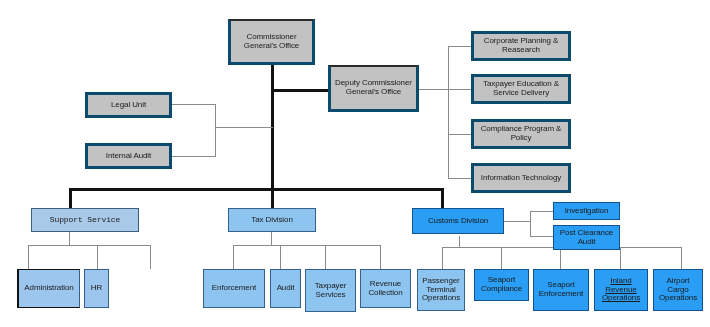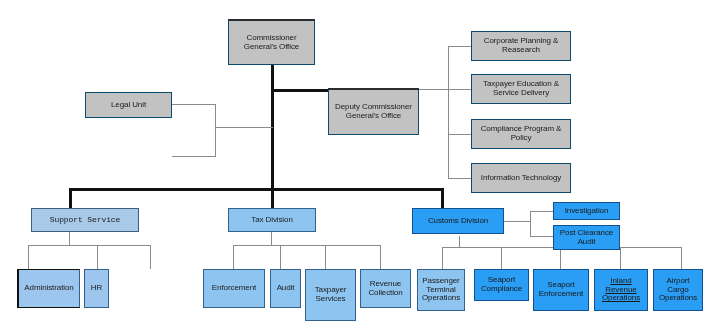--- a/index.html
+++ b/index.html
@@ -33,21 +33,21 @@
     padding: 1px 2px;
     letter-spacing: -0.1px;
   }
   .node span {
     display: block;
     width: 100%;
   }
 
   .n-gray {
     background: #c2c2c2;
-    border: 1px solid #0c4a6e;
+    border: 3px solid #0c4a6e;
     font-size: 8px;
   }
   .n-gray.top-accent { border-top: 2px solid #2b2b2b; }
 
   .n-blue-light {
     background: #a9c9e8;
     border: 1px solid #3a5f85;
     font-size: 8px;
   }
   .n-blue-mid {
@@ -130,28 +130,31 @@
   <div class="ln ln-thin-v" style="left:442px; top:247px; height:22px;"></div>
   <div class="ln ln-thin-v" style="left:501px; top:247px; height:22px;"></div>
   <div class="ln ln-thin-v" style="left:560px; top:247px; height:22px;"></div>
   <div class="ln ln-thin-v" style="left:620px; top:247px; height:22px;"></div>
   <div class="ln ln-thin-v" style="left:681px; top:247px; height:22px;"></div>
 
   <div class="node n-gray top-accent" style="left:228px; top:19px; width:87px; height:46px;">
     <span>Commissioner General's Office</span>
   </div>
 
-  <div class="node n-gray top-accent" style="left:328px; top:65px; width:91px; height:47px;margin-top:23px;">
+  <div class="node n-gray top-accent" style="left:328px; top:65px; width:91px; height:47px;">
     <span>Deputy Commissioner General's Office</span>
   </div>
 
   <div class="node n-gray" style="left:85px; top:92px; width:87px; height:26px;">
     <span>Legal Unit</span>
   </div>
 
+  <div class="node n-gray" style="left:85px; top:143px; width:87px; height:26px;">
+    <span>Internal Audit</span>
+  </div>
 
   <div class="node n-gray" style="left:471px; top:31px; width:100px; height:30px;">
     <span>Corporate Planning &amp; Reasearch</span>
   </div>
 
   <div class="node n-gray" style="left:471px; top:74px; width:100px; height:30px;">
     <span>Taxpayer Education &amp; Service Delivery</span>
   </div>
 
   <div class="node n-gray" style="left:471px; top:119px; width:100px; height:30px;">
@@ -192,21 +195,21 @@
 
 
   <div class="node n-blue-sky" style="left:203px; top:269px; width:62px; height:39px;">
     <span>Enforcement</span>
   </div>
 
   <div class="node n-blue-sky" style="left:270px; top:269px; width:31px; height:39px;">
     <span>Audit</span>
   </div>
 
-  <div class="node n-blue-sky" style="left:305px; top:269px; width:51px; height:52px;">
+  <div class="node n-blue-sky" style="left:305px; top:269px; width:51px; height:43px;">
     <span>Taxpayer Services</span>
   </div>
 
   <div class="node n-blue-sky" style="left:360px; top:269px; width:51px; height:39px;">
     <span>Revenue Collection</span>
   </div>
 
   <div class="node n-blue-sky" style="left:417px; top:269px; width:48px; height:42px;">
     <span>Passenger Terminal Operations</span>
   </div>

